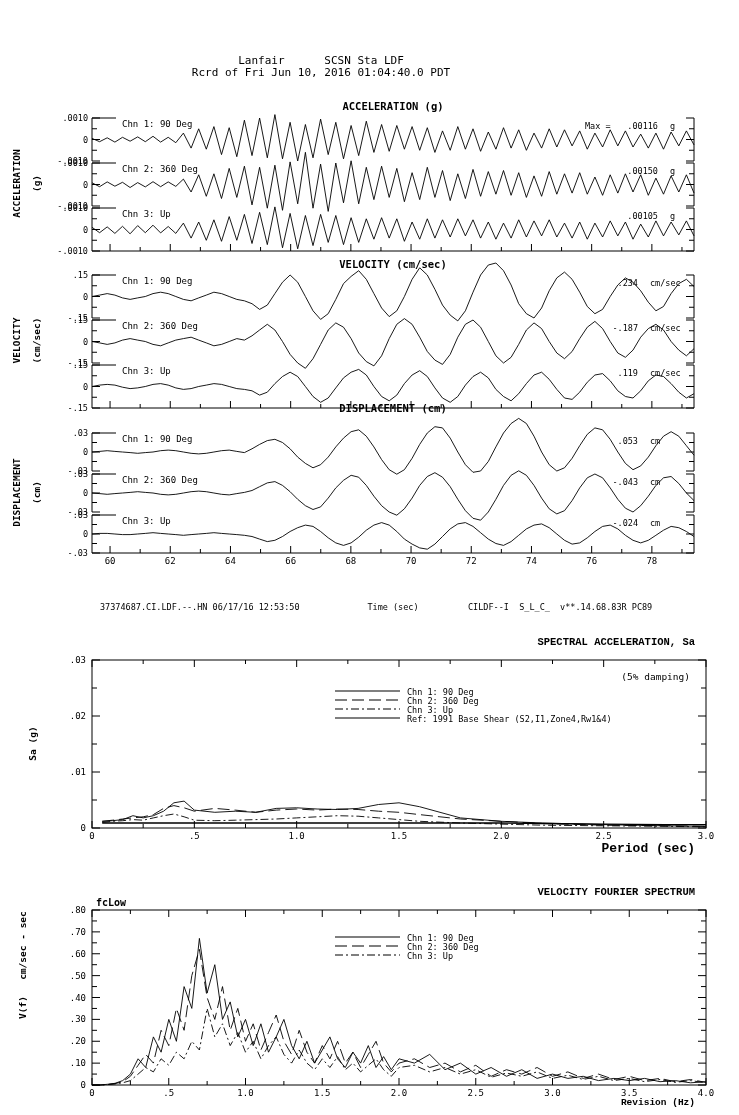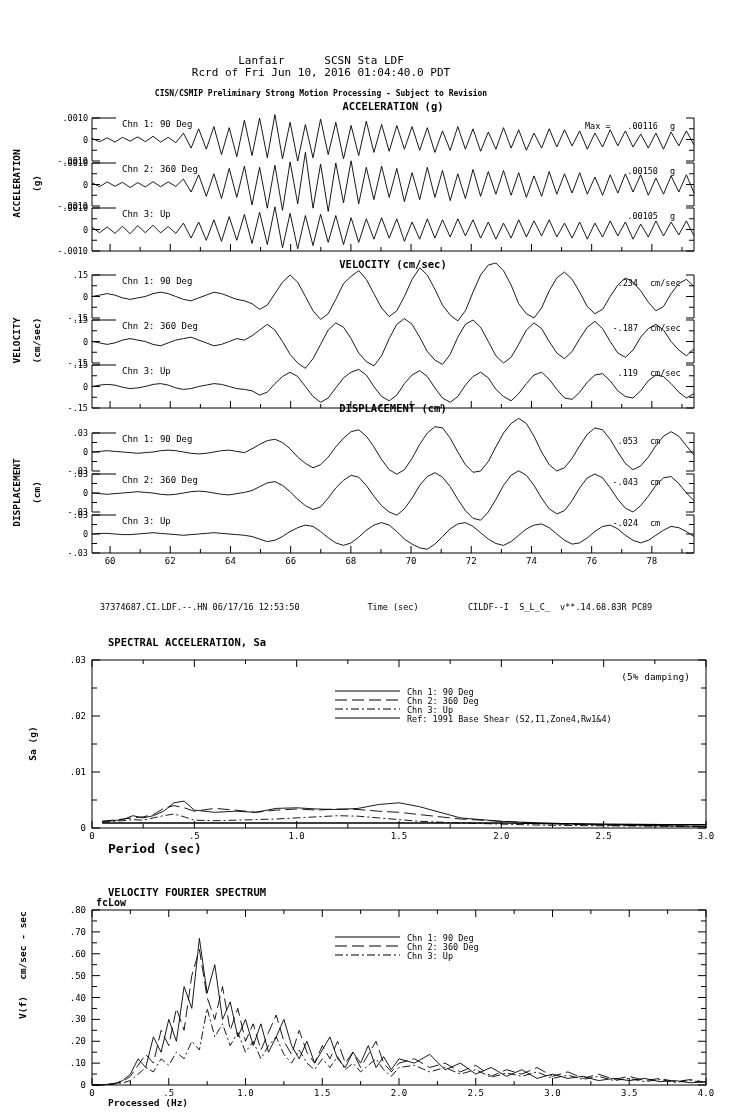--- a/index.html
+++ b/index.html
@@ -2,21 +2,21 @@
 <html><head>
 <meta charset="utf-8">
 <style>
   html,body{margin:0;padding:0;background:#fff;}
   #page{position:relative;width:739px;height:1115px;background:#fff;overflow:hidden;
         font-family:"DejaVu Sans Mono",monospace;color:#000;}
   #chart-canvas{position:absolute;left:0;top:0;}
   .txt{position:absolute;white-space:pre;color:#000;}
   .ctr{left:0;width:642px;text-align:center;}
   .plotctr{left:92px;width:602px;text-align:center;}
-  .boxctr{left:108px;width:614px;text-align:left;}
+  .boxctr{left:81px;width:614px;text-align:right;font-family:Liberation Mono, monospace;}
   .h1{top:54px;font-size:11px;}
   .h2{top:66px;font-size:11px;}
   .h3{top:79px;font-size:8px;font-weight:bold;}
   .h4{top:89px;font-size:8px;font-weight:bold;}
   .ptitle{font-size:10.5px;font-weight:bold;}
   .vlabel{position:absolute;width:140px;text-align:center;transform:rotate(-90deg);
           transform-origin:center;font-size:9.5px;font-weight:bold;white-space:pre;}
   .small{font-size:10px;}
   .legend-label{position:absolute;left:407px;font-size:8.5px;white-space:pre;}
   .footer{top:566px;font-size:8.5px;margin-top:36px;}
@@ -441,21 +441,20 @@
         <line x1="335" y1="937" x2="400" y2="937" stroke="#000000" stroke-width="1.1"></line>
         <polyline points="92.0,1085.0 99.7,1085.0 107.3,1084.6 115.0,1083.7 122.7,1081.7 130.4,1076.3 138.1,1065.3 145.7,1054.4 153.4,1063.1 161.1,1030.3 168.8,1045.6 176.4,1008.4 184.1,1030.3 191.8,975.6 199.4,949.4 207.1,997.5 214.8,1019.4 222.5,986.6 230.2,1030.3 237.8,1008.4 245.5,1041.3 253.2,1023.8 260.9,1050.0 268.5,1032.5 276.2,1015.0 283.9,1041.3 291.6,1054.4 299.2,1030.3 306.9,1052.2 314.6,1063.1 322.3,1045.6 329.9,1058.8 337.6,1041.3 345.3,1063.1 352.9,1052.2 360.6,1067.5 368.3,1054.4 376.0,1041.3 383.6,1063.1 391.3,1071.9 399.0,1063.1 414.4,1058.8 429.7,1067.5 445.0,1063.1 460.4,1071.9 475.8,1065.3 491.1,1076.3 506.5,1069.7 521.8,1074.1 537.1,1067.5 552.5,1076.3 567.9,1071.9 583.2,1078.4 598.5,1074.1 613.9,1079.5 629.3,1076.3 644.6,1080.6 660.0,1078.4 675.3,1081.7 690.6,1079.5 706.0,1082.4" fill="none" stroke="#000000" stroke-width="0.9" stroke-linejoin="round" stroke-dasharray="12 5"></polyline>
         <line x1="335" y1="946" x2="400" y2="946" stroke="#000000" stroke-width="1.1" stroke-dasharray="12 5"></line>
         <polyline points="92.0,1085.0 99.7,1085.0 107.3,1084.6 115.0,1083.9 122.7,1082.8 130.4,1080.6 138.1,1074.1 145.7,1067.5 153.4,1071.9 161.1,1058.8 168.8,1065.3 176.4,1052.2 184.1,1058.8 191.8,1041.3 199.4,1050.0 207.1,1008.4 214.8,1036.9 222.5,1023.8 230.2,1045.6 237.8,1032.5 245.5,1052.2 253.2,1041.3 260.9,1058.8 268.5,1045.6 276.2,1036.9 283.9,1054.4 291.6,1063.1 299.2,1050.0 306.9,1063.1 314.6,1069.7 322.3,1058.8 329.9,1067.5 337.6,1056.6 345.3,1069.7 352.9,1063.1 360.6,1071.9 368.3,1065.3 376.0,1058.8 383.6,1069.7 391.3,1076.3 399.0,1067.5 414.4,1065.3 429.7,1071.9 445.0,1067.5 460.4,1074.1 475.8,1069.7 491.1,1077.3 506.5,1073.0 521.8,1076.3 537.1,1071.9 552.5,1078.4 567.9,1075.2 583.2,1079.5 598.5,1076.3 613.9,1080.6 629.3,1078.4 644.6,1081.7 660.0,1079.5 675.3,1082.4 690.6,1080.6 706.0,1082.8" fill="none" stroke="#000000" stroke-width="0.9" stroke-linejoin="round" stroke-dasharray="8 3 2 3"></polyline>
         <line x1="335" y1="955" x2="400" y2="955" stroke="#000000" stroke-width="1.1" stroke-dasharray="8 3 2 3"></line>
       </g>
     </svg>
 
   <div class="txt ctr h1">Lanfair      SCSN Sta LDF</div>
   <div class="txt ctr h2">Rcrd of Fri Jun 10, 2016 01:04:40.0 PDT</div>
-  <div class="txt ctr h4">CISN/CSMIP Preliminary Strong Motion Processing - Subject to Revision</div>
 
   <div class="txt plotctr ptitle" style="top:100px">ACCELERATION (g)</div>
   <div class="txt plotctr ptitle" style="top:258px">VELOCITY (cm/sec)</div>
   <div class="txt plotctr ptitle" style="top:402px">DISPLACEMENT (cm)</div>
 
   <div class="vlabel" style="left:-54px;top:178px">ACCELERATION</div>
   <div class="vlabel" style="left:-34px;top:178px">(g)</div>
   <div class="vlabel" style="left:-54px;top:335px">VELOCITY</div>
   <div class="vlabel" style="left:-34px;top:335px">(cm/sec)</div>
   <div class="vlabel" style="left:-54px;top:487px">DISPLACEMENT</div>
@@ -470,19 +469,19 @@
   <div class="vlabel" style="left:-38px;top:738px">Sa (g)</div>
   <div class="txt boxctr" style="top:841px;font-size:13px;font-weight:bold">Period (sec)</div>
   <div class="legend-label" style="top:687px">Chn 1: 90 Deg</div>
   <div class="legend-label" style="top:696px">Chn 2: 360 Deg</div>
   <div class="legend-label" style="top:705px">Chn 3: Up</div>
   <div class="legend-label" style="top:714px">Ref: 1991 Base Shear (S2,I1,Zone4,Rw1&amp;4)</div>
 
   <div class="txt boxctr ptitle" style="top:886px">VELOCITY FOURIER SPECTRUM</div>
   <div class="vlabel" style="left:-48px;top:940px">cm/sec - sec</div>
   <div class="vlabel" style="left:-48px;top:1002px">V(f)</div>
-  <div class="txt boxctr" style="top:1097px;font-size:9.5px;font-weight:bold">Processed (Hz)</div>
+  <div class="txt boxctr" style="top:1097px;font-size:9.5px;font-weight:bold">Revision (Hz)</div>
   <div class="txt small" style="left:96px;top:897px;font-weight:bold">fcLow</div>
   <div class="legend-label" style="top:933px">Chn 1: 90 Deg</div>
   <div class="legend-label" style="top:942px">Chn 2: 360 Deg</div>
   <div class="legend-label" style="top:951px">Chn 3: Up</div>
 
 </div>
 
 </body></html>

